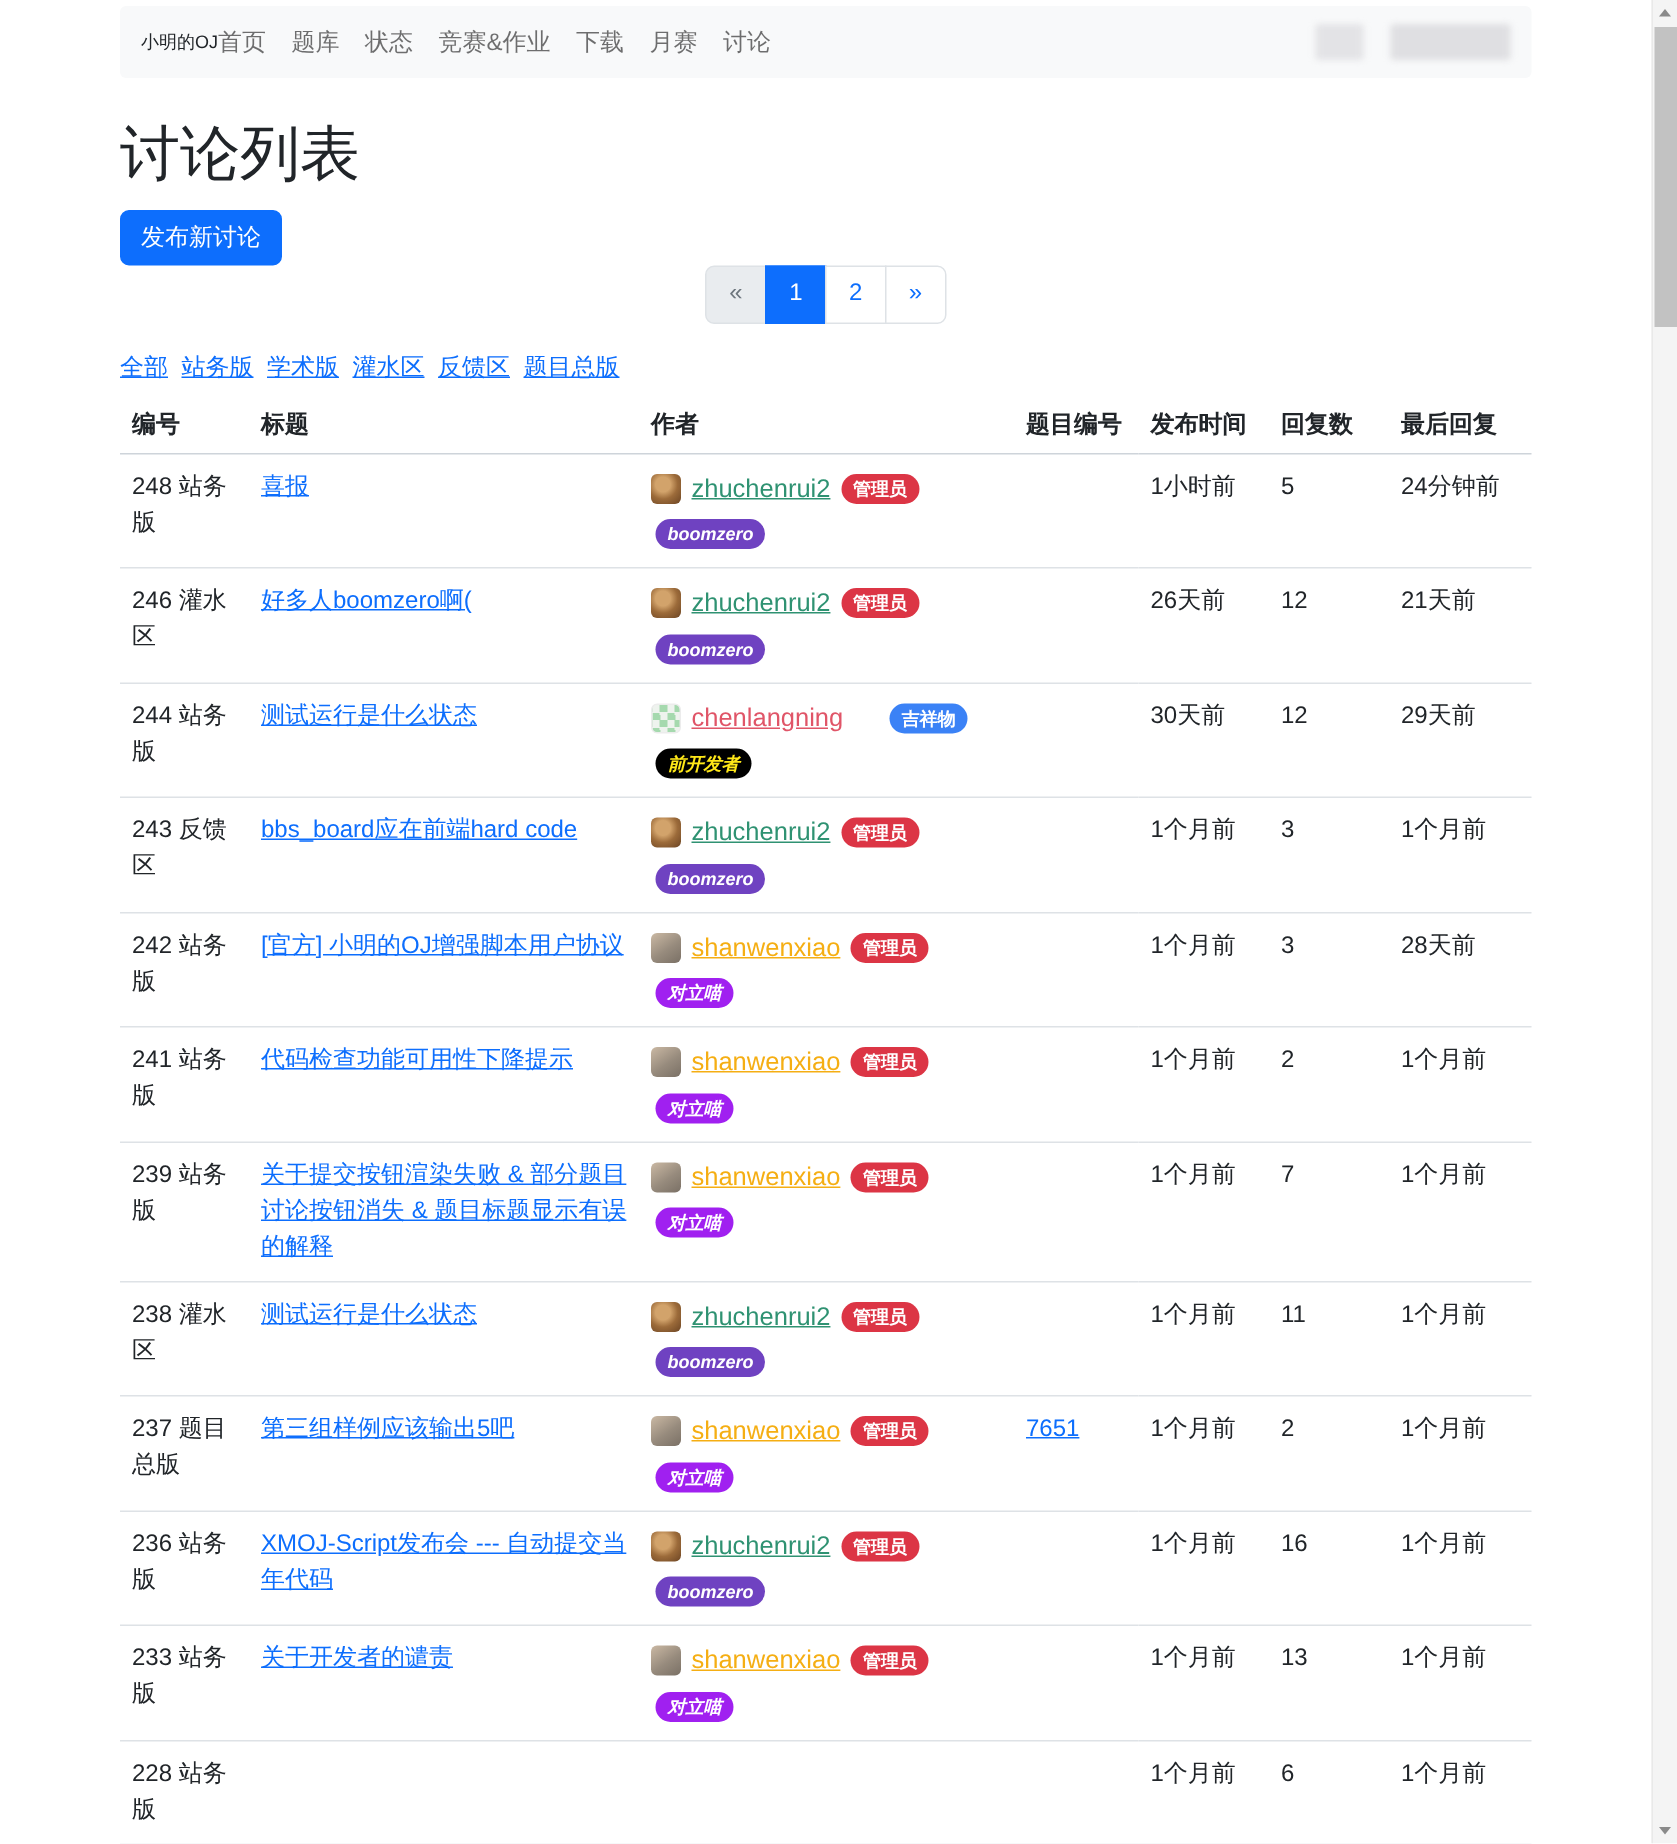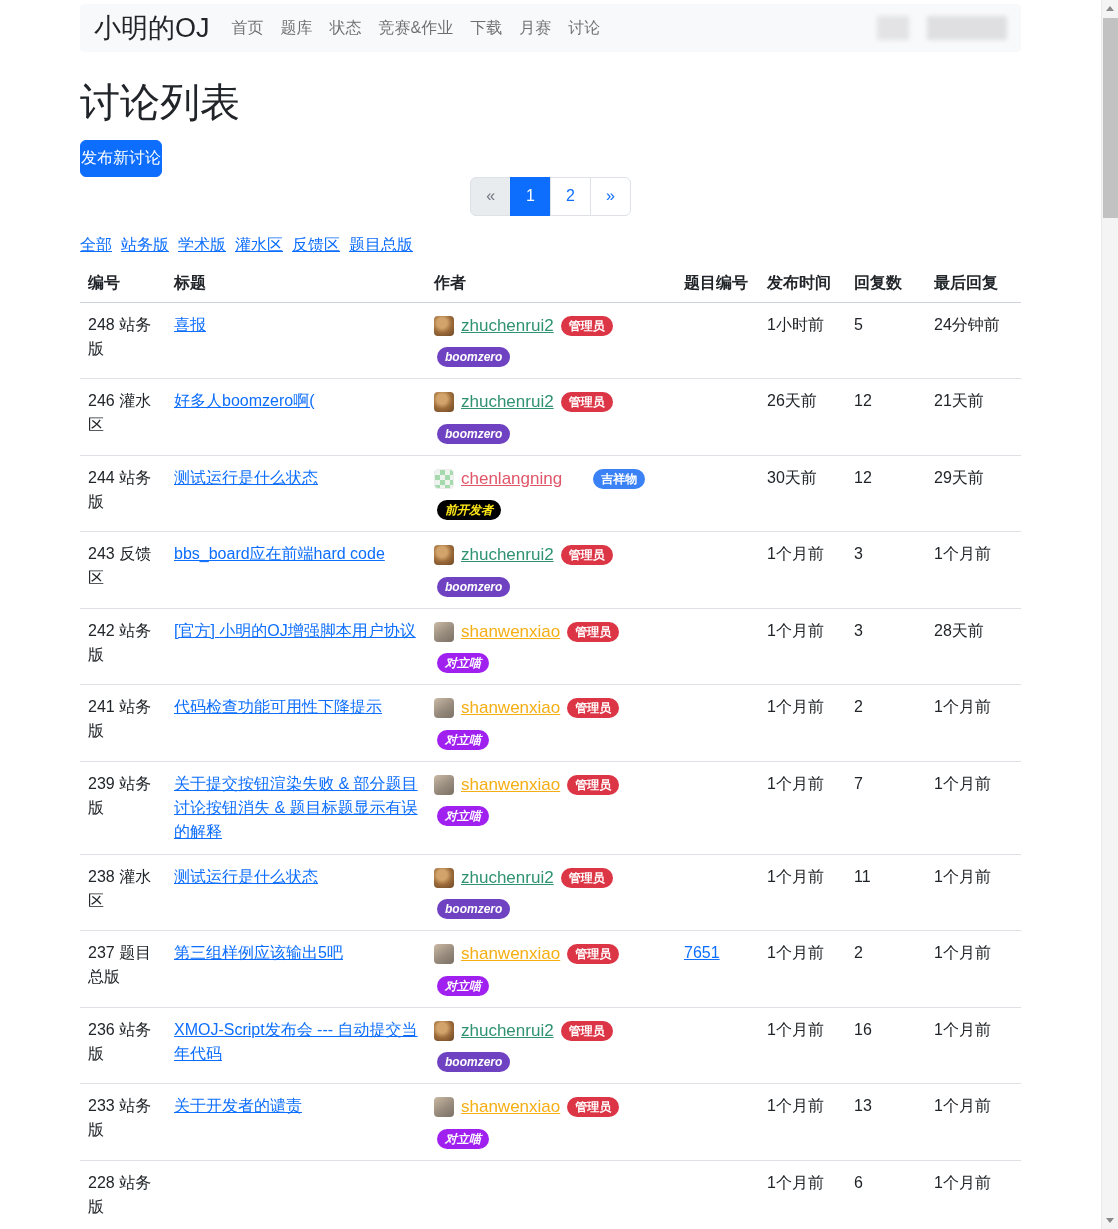--- a/index.html
+++ b/index.html
@@ -11,32 +11,32 @@
     font-size:16px;
   }
   a { cursor:pointer; }
   .container { width:941px; margin:0 auto 0 80px; }
 
   
   .navbar {
     margin-top:4px; height:48px; background:#f8f9fa; border-radius:4px;
     display:flex; align-items:center; padding:0 14px;
   }
-  .navbar-brand { font-size:27px; color:#212529; text-decoration:none; margin-right:22px; }
+  .navbar-brand { font-size:12px; color:#212529; text-decoration:none; }
   .nav-link { font-size:16px; color:rgba(0,0,0,.56); text-decoration:none; margin-right:17px; }
   .nav-redacted { margin-left:auto; display:flex; align-items:center; gap:18px; }
   .redact { display:inline-block; height:24px; background:#e3e3e6; filter:blur(2px); border-radius:2px; }
   .redact-sm { width:32px; }
   .redact-lg { width:80px; background:#dfdfe2; }
 
   
   .page-title { font-size:40px; font-weight:500; margin:23px 0 10px; }
   .new-btn {
     display:inline-block; background:#0d6efd; border:1px solid #0d6efd; color:#fff;
-    font-size:16px; font-family:inherit; padding:7px 0; border-radius:6px; cursor:pointer;
+    font-size:16px; font-family:inherit; padding:7px 13px; border-radius:6px; cursor:pointer;
   }
 
   
   .pagination-wrap { text-align:center; margin-top:0; }
   .pagination { display:inline-flex; }
   .page-link {
     display:inline-block; min-width:20px; padding:8px 15px; font-size:16px; line-height:1.3;
     border:1px solid #dee2e6; background:#fff; color:#0d6efd; text-decoration:none; margin-left:-1px;
   }
   .page-link.first { border-radius:6px 0 0 6px; margin-left:0; }

